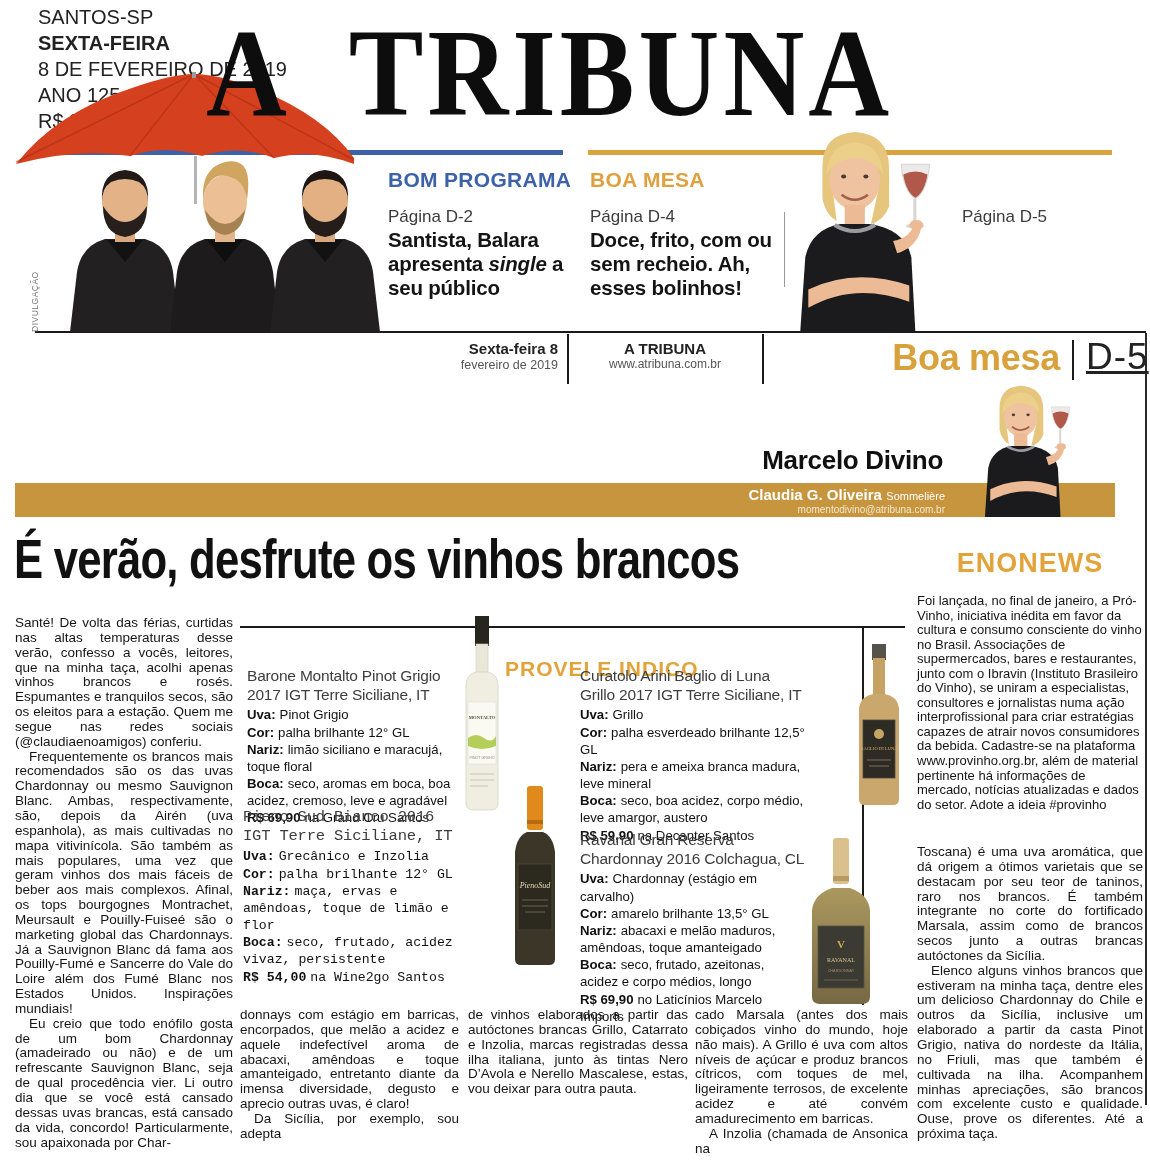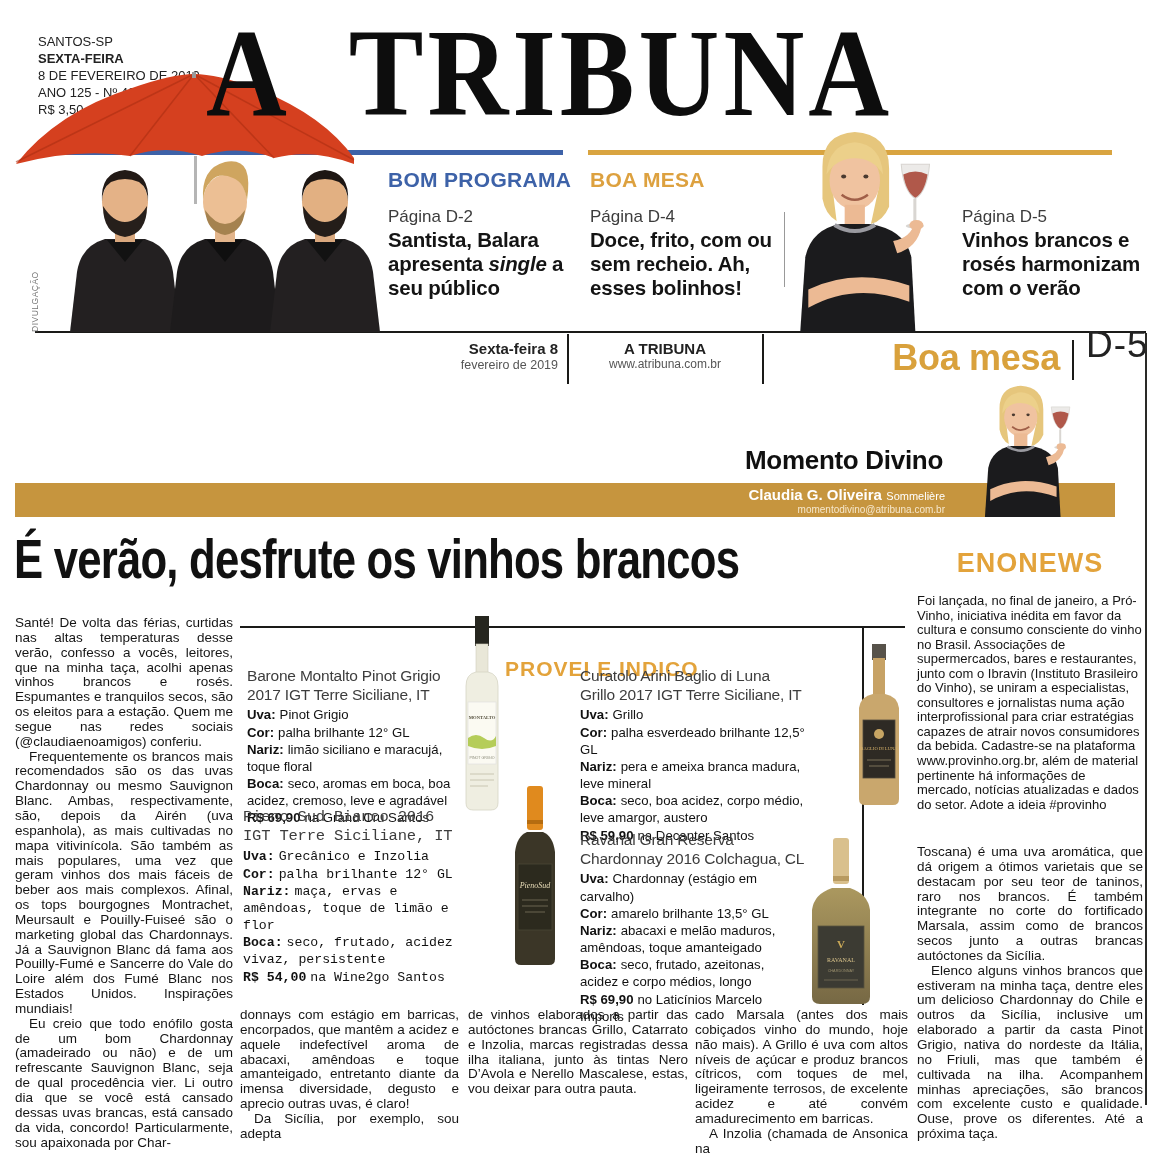--- a/index.html
+++ b/index.html
@@ -2,21 +2,21 @@
 <html><head>
 <meta charset="utf-8">
 <style>
   html,body{margin:0;padding:0;background:#ffffff;}
   #page{position:relative;width:1150px;height:1165px;background:#fff;overflow:hidden;
         font-family:"Liberation Sans",sans-serif;color:#1b1b1b;}
   .abs{position:absolute;}
   .rule{background:#1a1a18;}
   .vrule{background:#1a1a18;width:2px;}
   
-  .dateline{left:38px;top:34px;font-size:13px;line-height:1.3;color:#222;}
+  .dateline{left:38px;top:4px;font-size:20px;line-height:1.3;color:#222;}
   .dateline .bold{font-weight:700;}
   .masthead{left:206px;top:10px;font-family:"Liberation Serif",serif;font-weight:700;
             font-size:112px;letter-spacing:4px;word-spacing:34px;color:#0d0d0d;
             transform:scaleY(1.12);transform-origin:top left;white-space:nowrap;z-index:5;line-height:1;}
   .kicker{font-weight:700;font-size:21px;letter-spacing:.3px;}
   .kicker.blue{color:#3d62a8;}
   .kicker.gold{color:#dda13f;}
   .page-ref{font-size:17px;color:#3c3c3c;}
   .teaser-title{font-weight:700;font-size:20.5px;line-height:1.16;color:#141414;letter-spacing:-.2px;}
   .credit{font-size:8.5px;color:#777;transform:rotate(-90deg);transform-origin:left bottom;letter-spacing:.5px;}
@@ -124,39 +124,38 @@
     <ellipse cx="73" cy="48" rx="2.5" ry="2" fill="#4a3a30"></ellipse>
     <rect x="52" y="76" width="20" height="20" fill="#ecba94"></rect>
     <path d="M8,202 L13,128 Q19,100 48,95 L76,95 Q112,100 118,128 L122,202 Z" fill="#1b1b1d"></path>
     <path d="M42,96 Q62,108 82,96" stroke="#9a9aa0" stroke-width="4" fill="none"></path>
     <path d="M100,112 Q118,108 121,94 L128,98 Q124,118 104,124 Z" fill="#ecba94"></path>
     <ellipse cx="123" cy="96" rx="7" ry="5" fill="#ecba94"></ellipse>
     <path d="M16,160 Q62,138 116,156 L116,172 Q62,152 16,178 Z" fill="#ecba94"></path>
   </svg>
 
   <div class="abs page-ref" style="left:962px;top:207px;">Página D-5</div>
-  <div class="abs teaser-title" style="left:962px;top:228px;width:186px;">Vinhos brancos e rosés harmonizam com o verão</div>
 
   <div class="abs rule" style="left:35px;top:331px;width:1111px;height:2px;"></div>
   <div class="abs" style="left:430px;top:340px;width:128px;">
     <div class="ph-small">Sexta-feira 8</div>
     <div class="ph-small ph-sub">fevereiro de 2019</div>
   </div>
   <div class="abs vrule" style="left:567px;top:334px;height:50px;width:1.5px;"></div>
   <div class="abs" style="left:580px;top:340px;width:170px;text-align:center;">
     <div style="font-size:15px;font-weight:700;color:#222;">A TRIBUNA</div>
     <div style="font-size:12px;color:#555;">www.atribuna.com.br</div>
   </div>
   <div class="abs vrule" style="left:762px;top:334px;height:50px;width:1.5px;"></div>
   <div class="abs section-name" style="left:880px;top:337px;width:180px;">Boa mesa</div>
   <div class="abs vrule" style="left:1072px;top:340px;height:40px;width:1.5px;"></div>
-  <div class="abs page-number" style="left:1086px;top:324px;">D-5</div>
+  <div class="abs page-number" style="left:1086px;top:336px;text-decoration:underline;">D-5</div>
   <div class="abs" style="left:1145px;top:333px;width:1.5px;height:772px;background:#2a2a28;"></div>
 
-  <div class="abs momento-title" style="left:600px;top:445px;width:343px;">Momento Divino</div>
+  <div class="abs momento-title" style="left:600px;top:445px;width:343px;">Marcelo Divino</div>
   <div class="abs byline-bar"></div>
   <div class="abs byline-text">
     <div><span class="name">Claudia G. Oliveira</span> <span class="role">Sommelière</span></div>
     <div class="email">momentodivino@atribuna.com.br</div>
   </div>
   <svg class="abs" style="left:975px;top:383px;z-index:2;" width="122" height="134" viewBox="0 0 170 202">
     <path d="M108,36 q2,26 14,34 q12,-8 14,-34 z" fill="#eceae8" stroke="#d7d4d0" stroke-width="1"></path>
     <path d="M110,46 q3,18 12,23 q9,-5 12,-23 q-12,-6 -24,0 z" fill="#b0584a"></path>
     <rect x="120" y="70" width="3" height="26" fill="#d9d6d2"></rect>
     <ellipse cx="121.5" cy="97" rx="9" ry="2.5" fill="#d9d6d2"></ellipse>
@@ -263,21 +262,21 @@
     <rect x="27" y="38" width="16" height="5" fill="#b89a60"></rect>
     <path d="M6,72 Q8,56 26,50 L44,50 Q62,56 64,72 L64,159 Q64,166 56,166 L14,166 Q6,166 6,159 Z" fill="url(#rvbody)"></path>
     <rect x="12" y="88" width="46" height="62" fill="#3c3b33" stroke="#57543f" stroke-width="0.8"></rect>
     <text x="35" y="110" text-anchor="middle" font-size="11" font-weight="bold" fill="#c9a857" font-family="Liberation Serif, serif">V</text>
     <text x="35" y="124" text-anchor="middle" font-size="6" fill="#d8c28a" font-family="Liberation Serif, serif">RAVANAL</text>
     <text x="35" y="134" text-anchor="middle" font-size="3.8" fill="#9a8f6d" font-family="Liberation Sans, sans-serif">CHARDONNAY</text>
     <path d="M18,142 h34" stroke="#6a6450" stroke-width="1" fill="none"></path>
   </svg>
 
   <div class="abs body-text" style="left:240px;top:1008px;width:219px;">
-    <p>donnays com estágio em barricas, encorpados, que mantêm a acidez e aquele indefectível aroma de abacaxi, amêndoas e toque amanteigado, entretanto diante da imensa diversidade, degusto e aprecio outras uvas, é claro!</p>
+    <p>donnays com estágio em barricas, encorpados, que melão a acidez e aquele indefectível aroma de abacaxi, amêndoas e toque amanteigado, entretanto diante da imensa diversidade, degusto e aprecio outras uvas, é claro!</p>
     <p>Da Sicília, por exemplo, sou adepta</p>
   </div>
   <div class="abs body-text" style="left:468px;top:1008px;width:220px;">
     <p>de vinhos elaborados a partir das autóctones brancas Grillo, Catarrato e Inzolia, marcas registradas dessa ilha italiana, junto às tintas Nero D’Avola e Nerello Mascalese, estas, vou deixar para outra pauta.</p>
   </div>
   <div class="abs enonews-heading">ENONEWS</div>
 
   <div class="abs body-text" style="left:695px;top:1008px;width:213px;">
     <p>cado Marsala (antes dos mais cobiçados vinho do mundo, hoje não mais). A Grillo é uva com altos níveis de açúcar e produz brancos cítricos, com toques de mel, ligeiramente terrosos, de excelente acidez e até convém amadurecimento em barricas.</p>
     <p>A Inzolia (chamada de Ansonica na</p>

